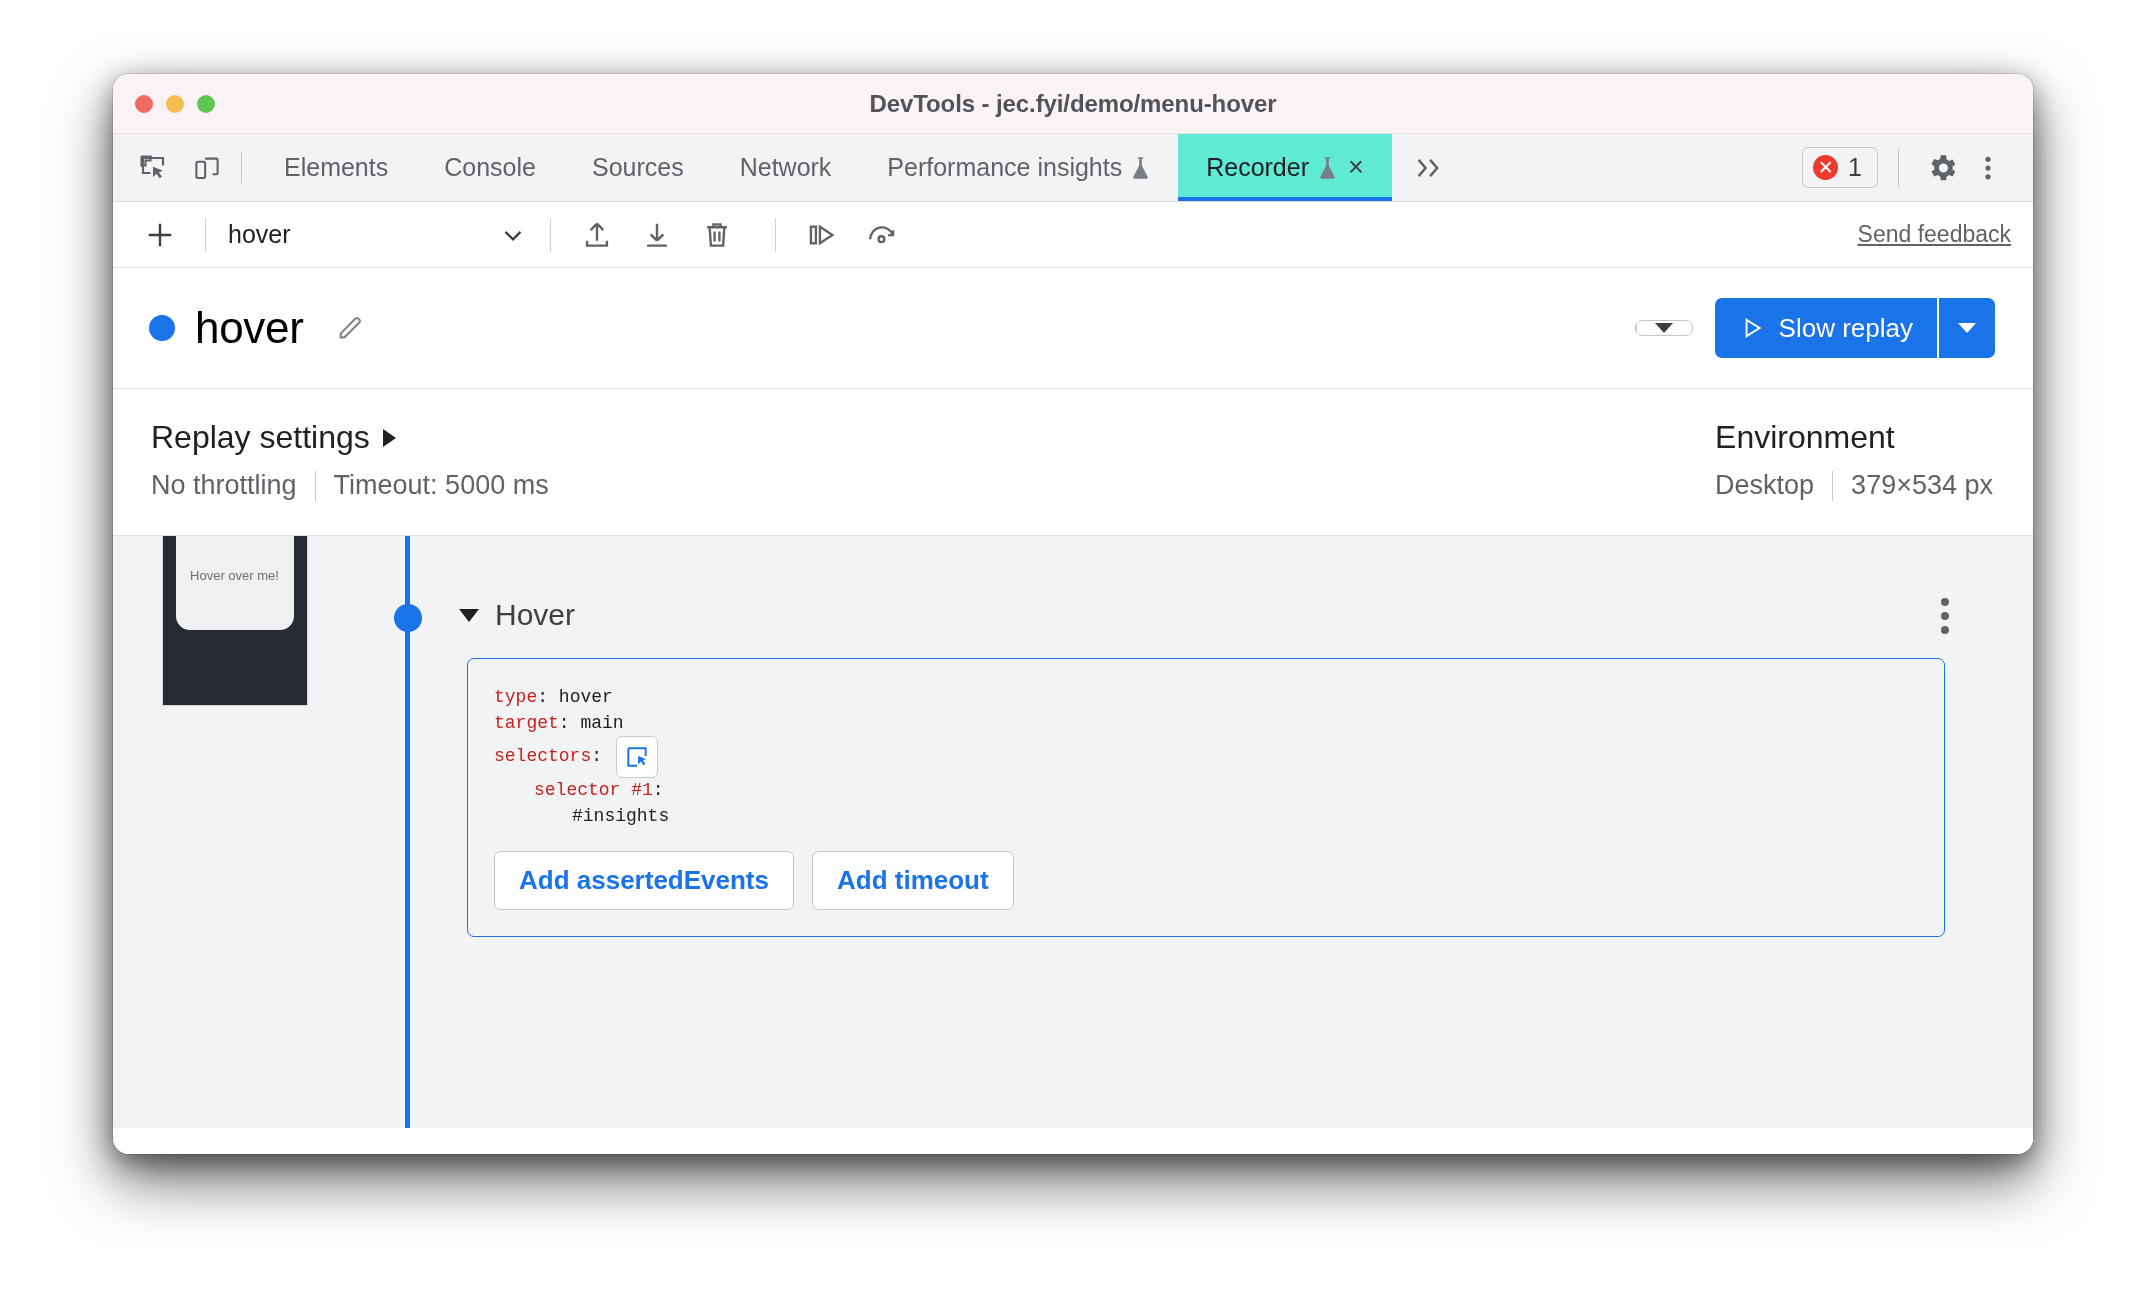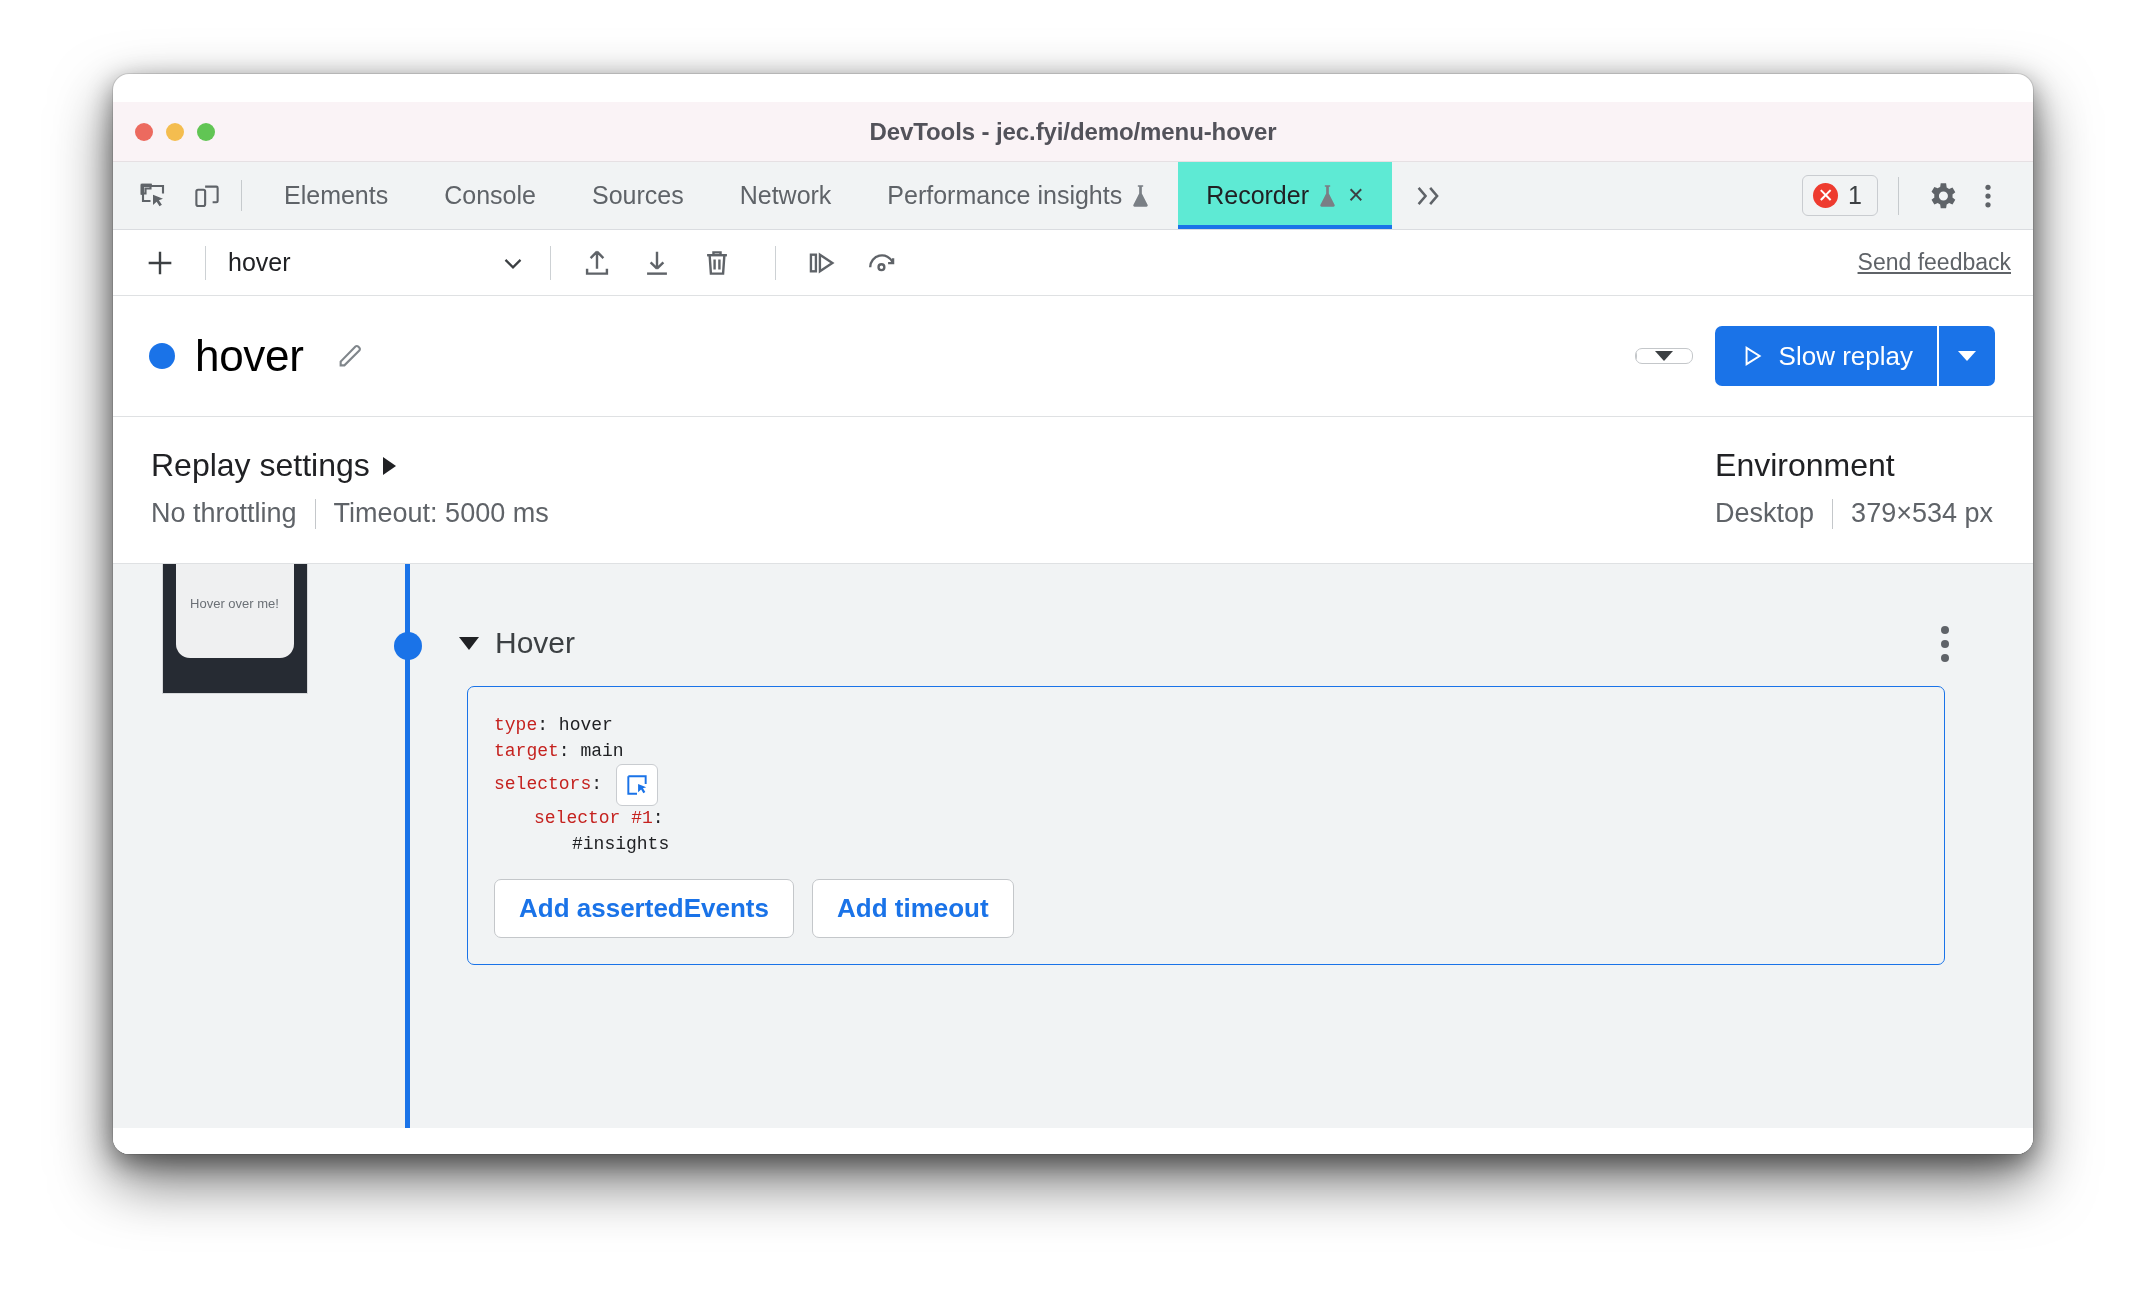--- a/index.html
+++ b/index.html
@@ -39,21 +39,20 @@
 
   
   .titlebar {
     position: relative;
     height: 60px;
     flex: 0 0 60px;
     background: #faf3f6;
     border-bottom: 1px solid #e6e0e3;
     display: flex;
     align-items: center;
-    margin-top: 28px;
   }
   .lights { position: absolute; left: 22px; display: flex; gap: 13px; }
   .light { width: 18px; height: 18px; border-radius: 50%; }
   .light.red    { background: #ec6a5f; }
   .light.yellow { background: #f4bd4f; }
   .light.green  { background: #61c554; }
   .win-title {
     width: 100%;
     text-align: center;
     font-size: 24px;
@@ -201,21 +200,21 @@
     flex: 1 1 auto;
     position: relative;
     background: #f1f3f4;
     overflow: hidden;
   }
   .thumb-col {
     position: absolute; left: 0; top: 0; width: 243px; height: 100%;
     display: flex; justify-content: center;
   }
   .thumb {
-    width: 146px; height: 130px;
+    width: 146px; height: 170px;
     margin-top: 0;
     background: #262b33;
     border: 1px solid #d6d8da;
     border-top: none;
     overflow: hidden;
     position: relative;
   }
   .thumb-inner {
     position: absolute;
     left: 13px; right: 13px; top: -16px;

